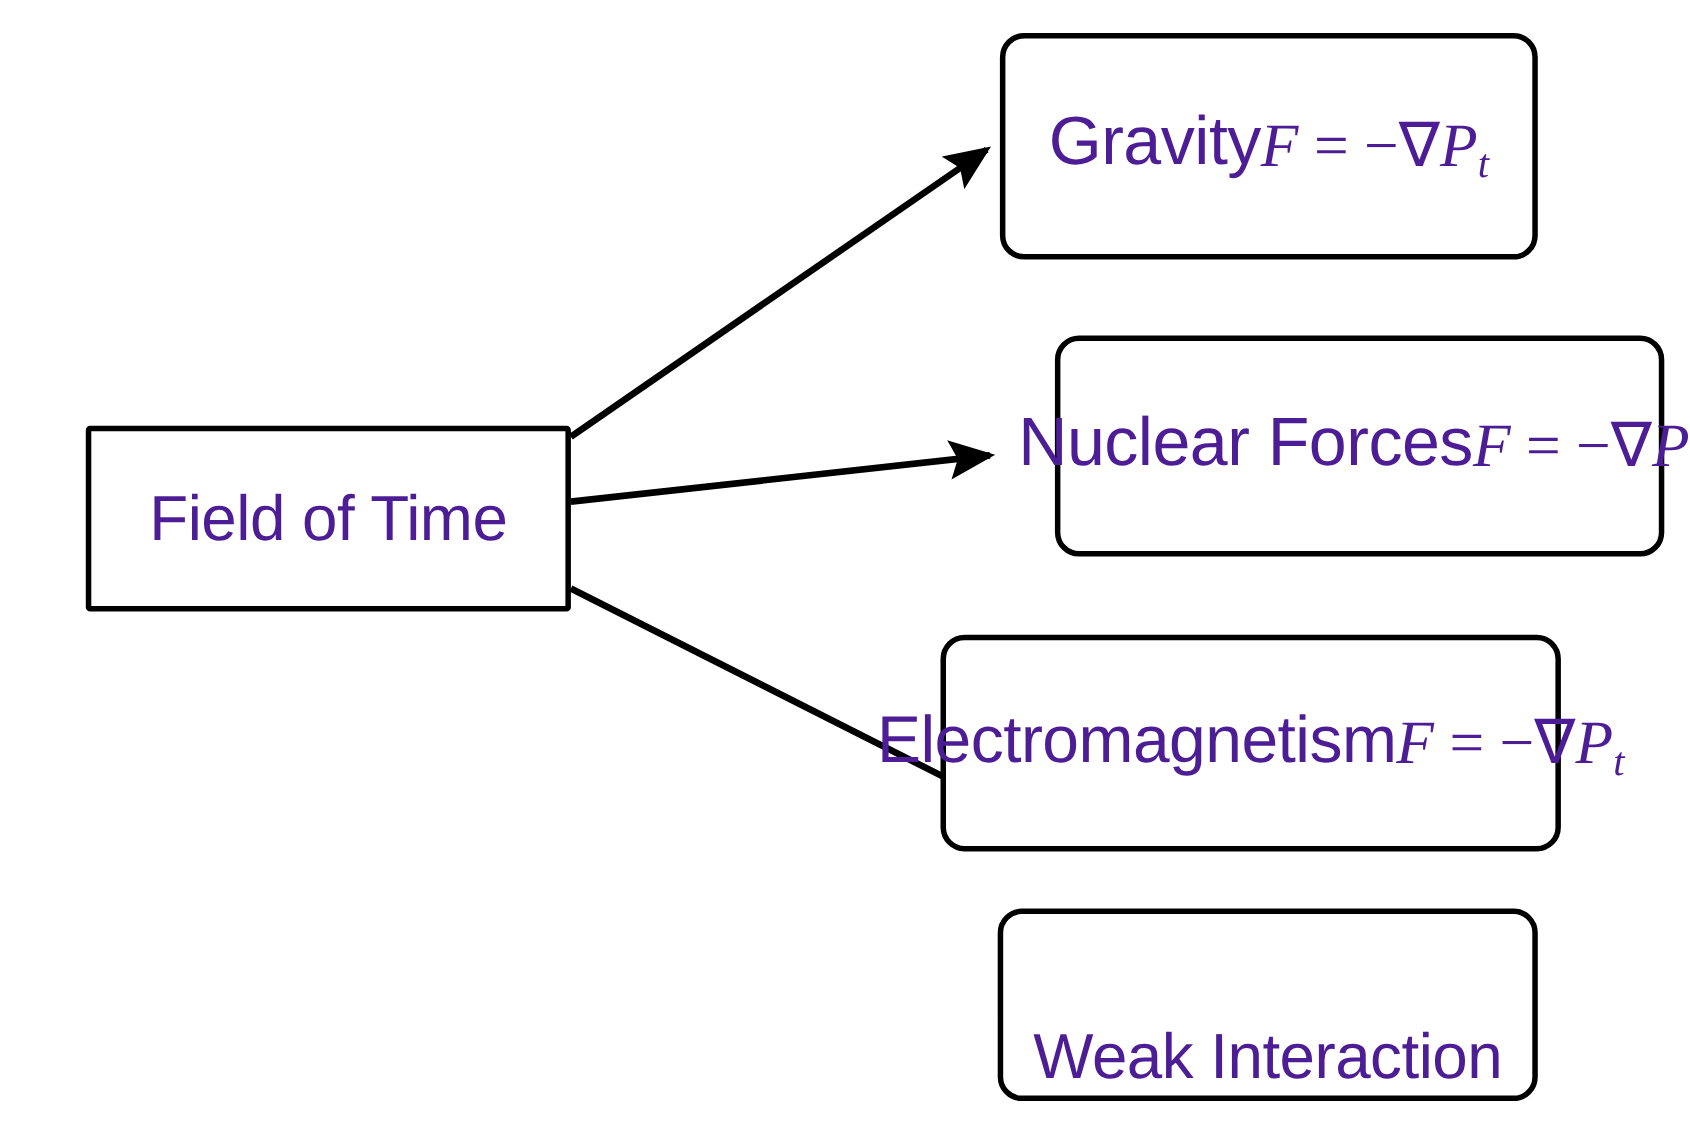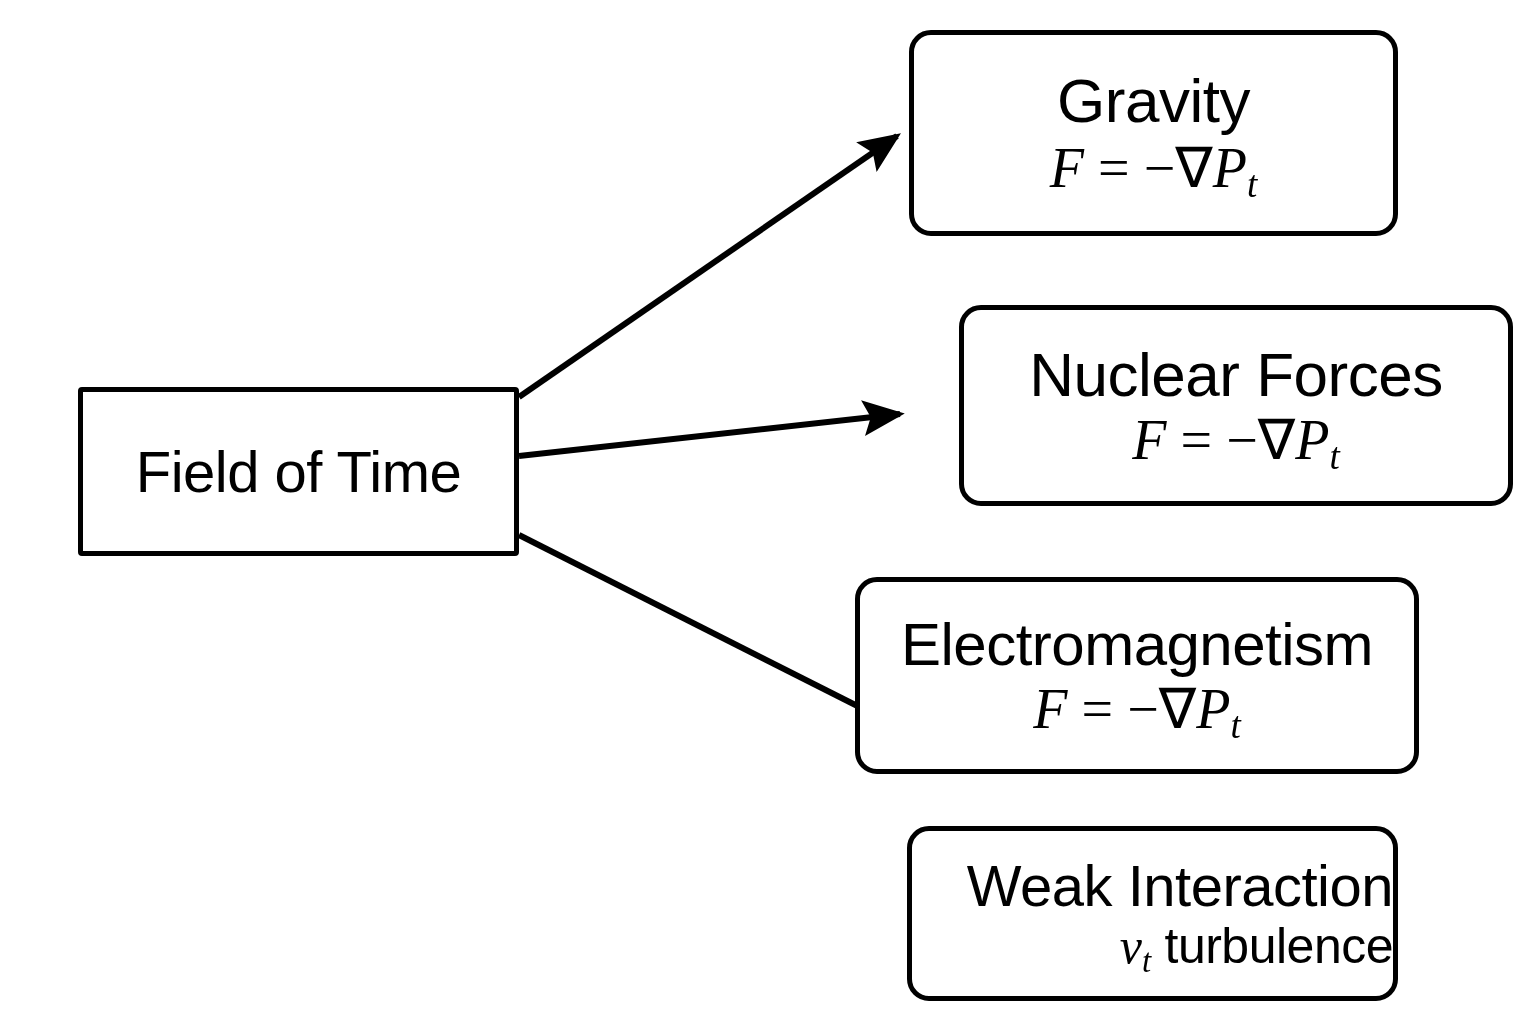--- a/index.html
+++ b/index.html
@@ -17,25 +17,25 @@
     background: #ffffff;
     overflow: hidden;
   }
   .node {
     position: absolute;
     box-sizing: border-box;
     background: #ffffff;
     border: 5px solid #000000;
     border-radius: 22px;
     display: flex;
-    flex-direction: column;
+    flex-direction: row;
     align-items: center;
     justify-content: center;
     text-align: center;
-    color: #000000;
+    color: #4c1d95;
   }
   .node-title {
     font-family: "Liberation Sans", sans-serif;
     font-weight: 400;
     line-height: 1.0;
     letter-spacing: -0.5px;
     white-space: nowrap;
   }
   .node-formula {
     font-family: "Liberation Serif", serif;
@@ -147,17 +147,15 @@
     <div class="node-title">Electromagnetism</div>
     <div class="node-formula">
       <span>F</span>
       <span class="op">=</span>
       <span class="op">−</span><span class="op">∇</span><span>P</span><sub>t</sub>
     </div>
   </div>
 
   <div class="node" id="node-weak">
     <div class="node-title">Weak Interaction</div>
-    <div class="node-formula"><span>v</span><sub>t</sub><span class="node-sub-label"> turbulence</span>
-    </div>
   </div>
 
 </div>
 
 </body></html>

